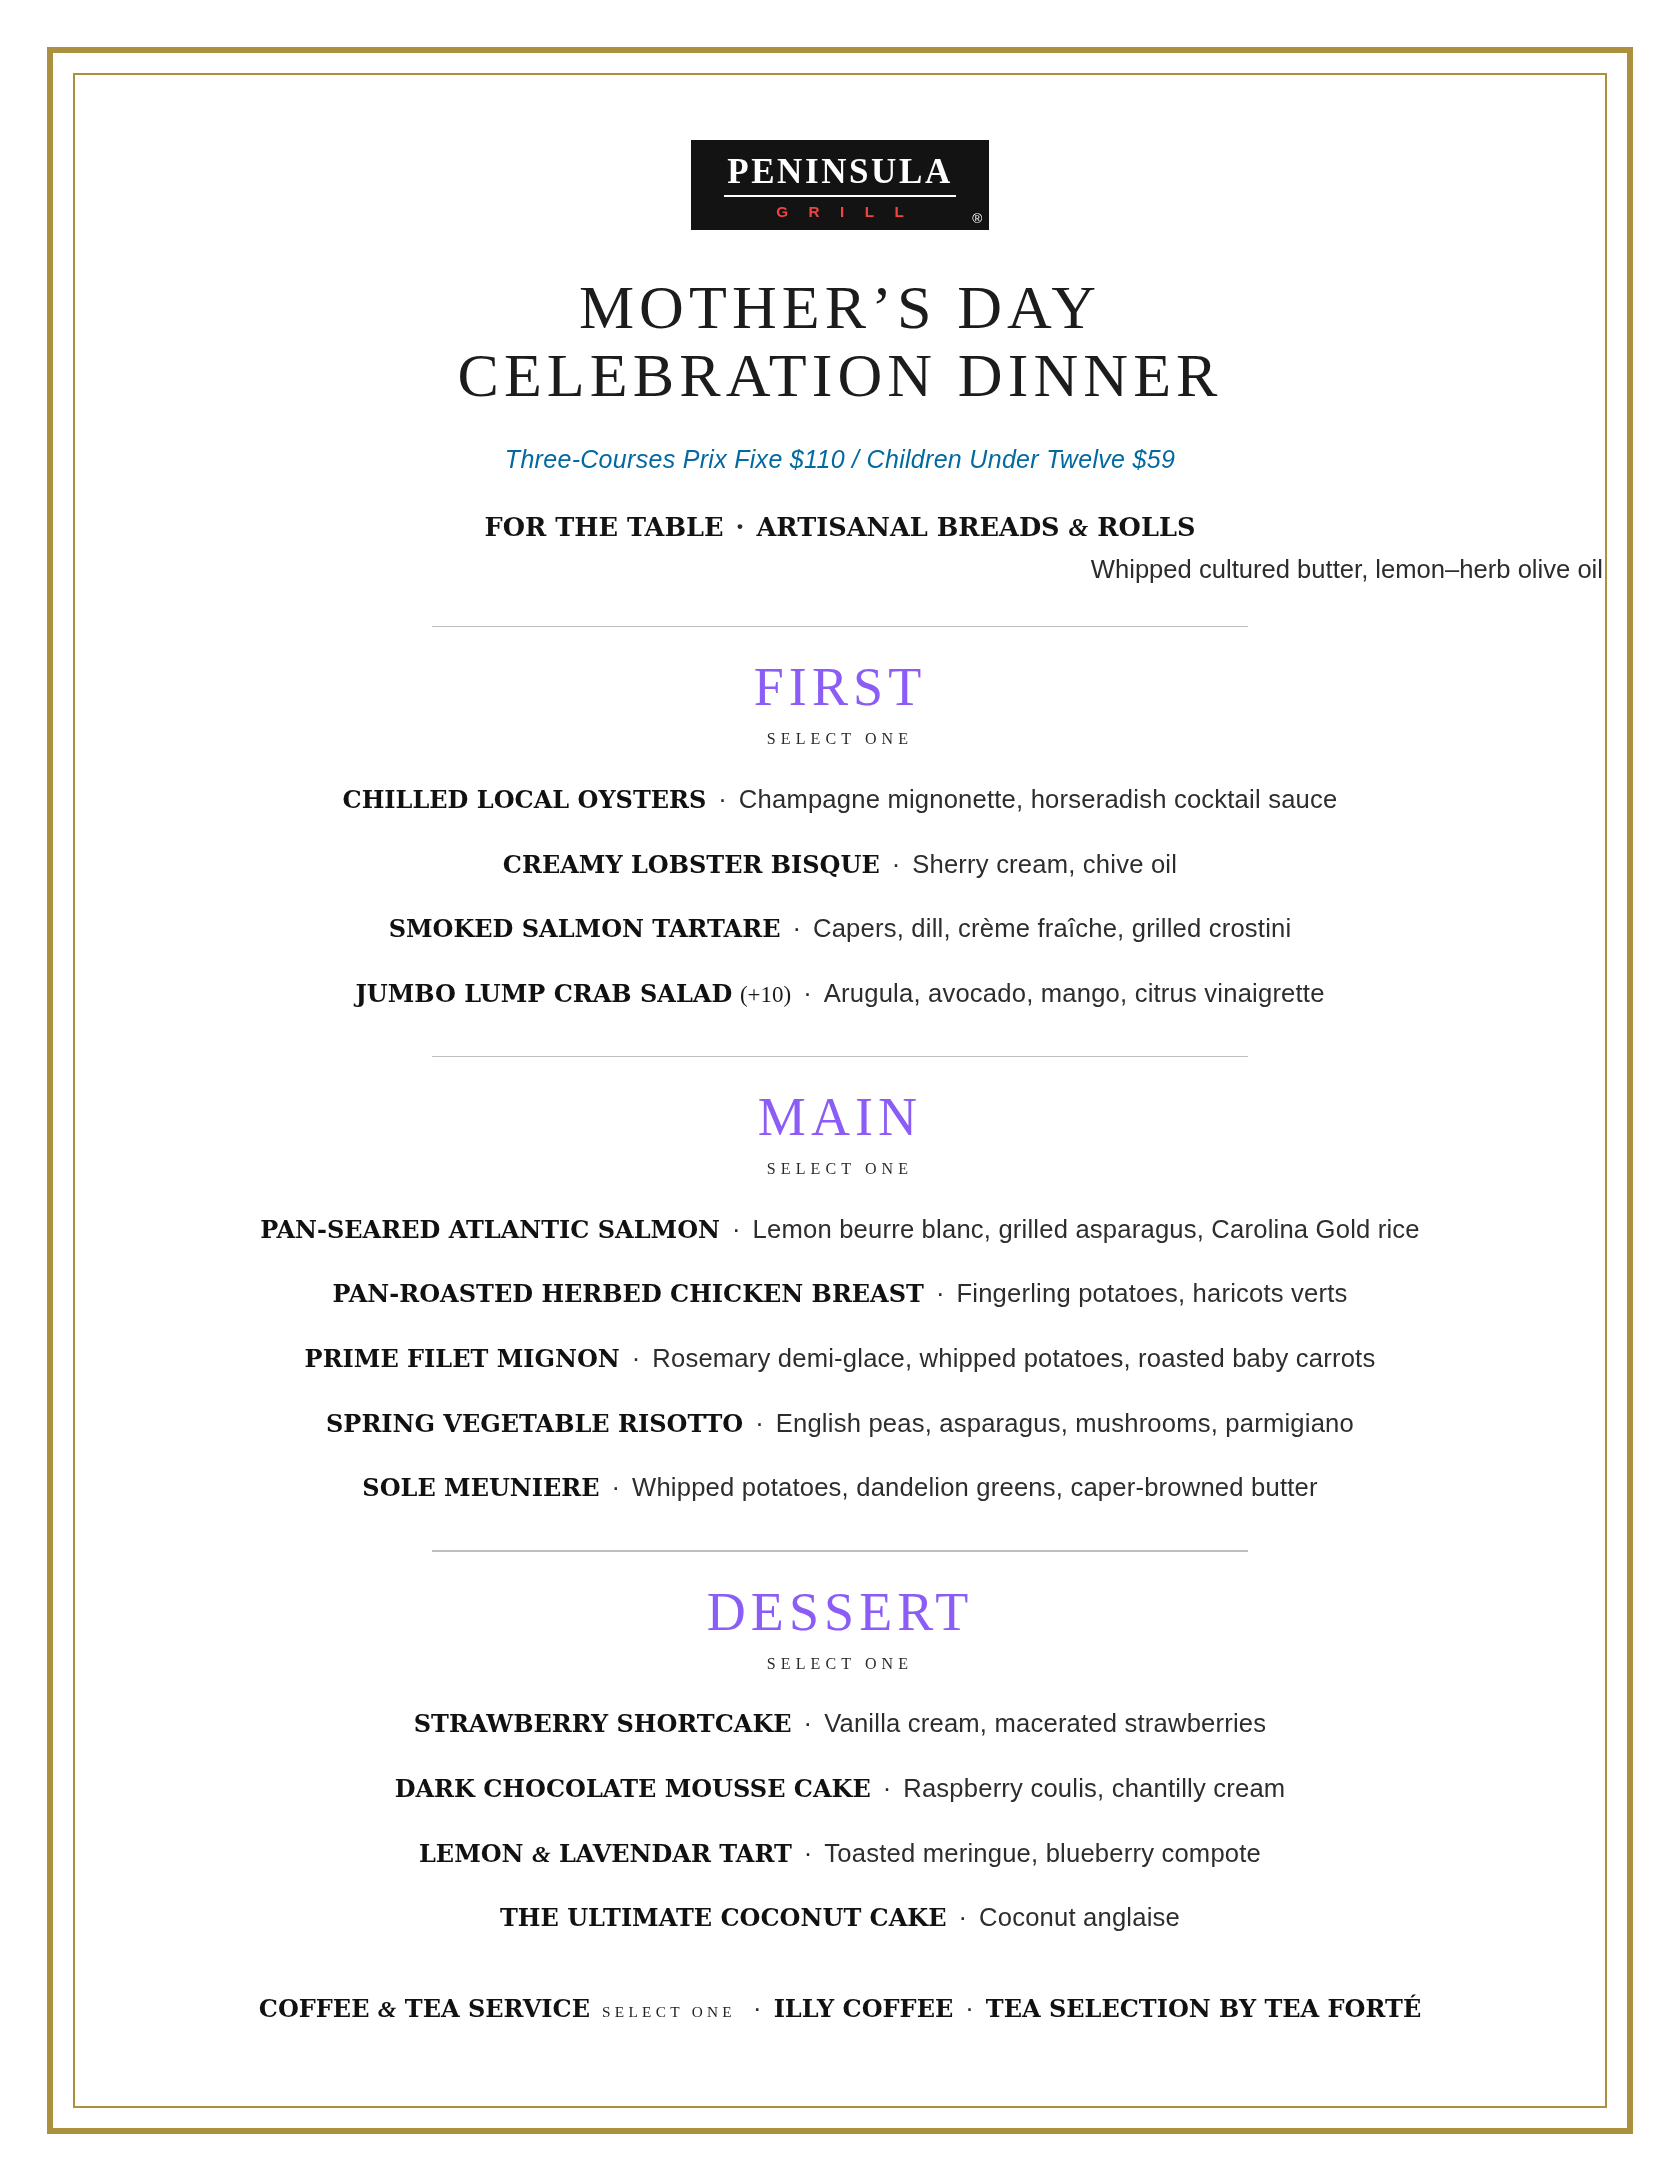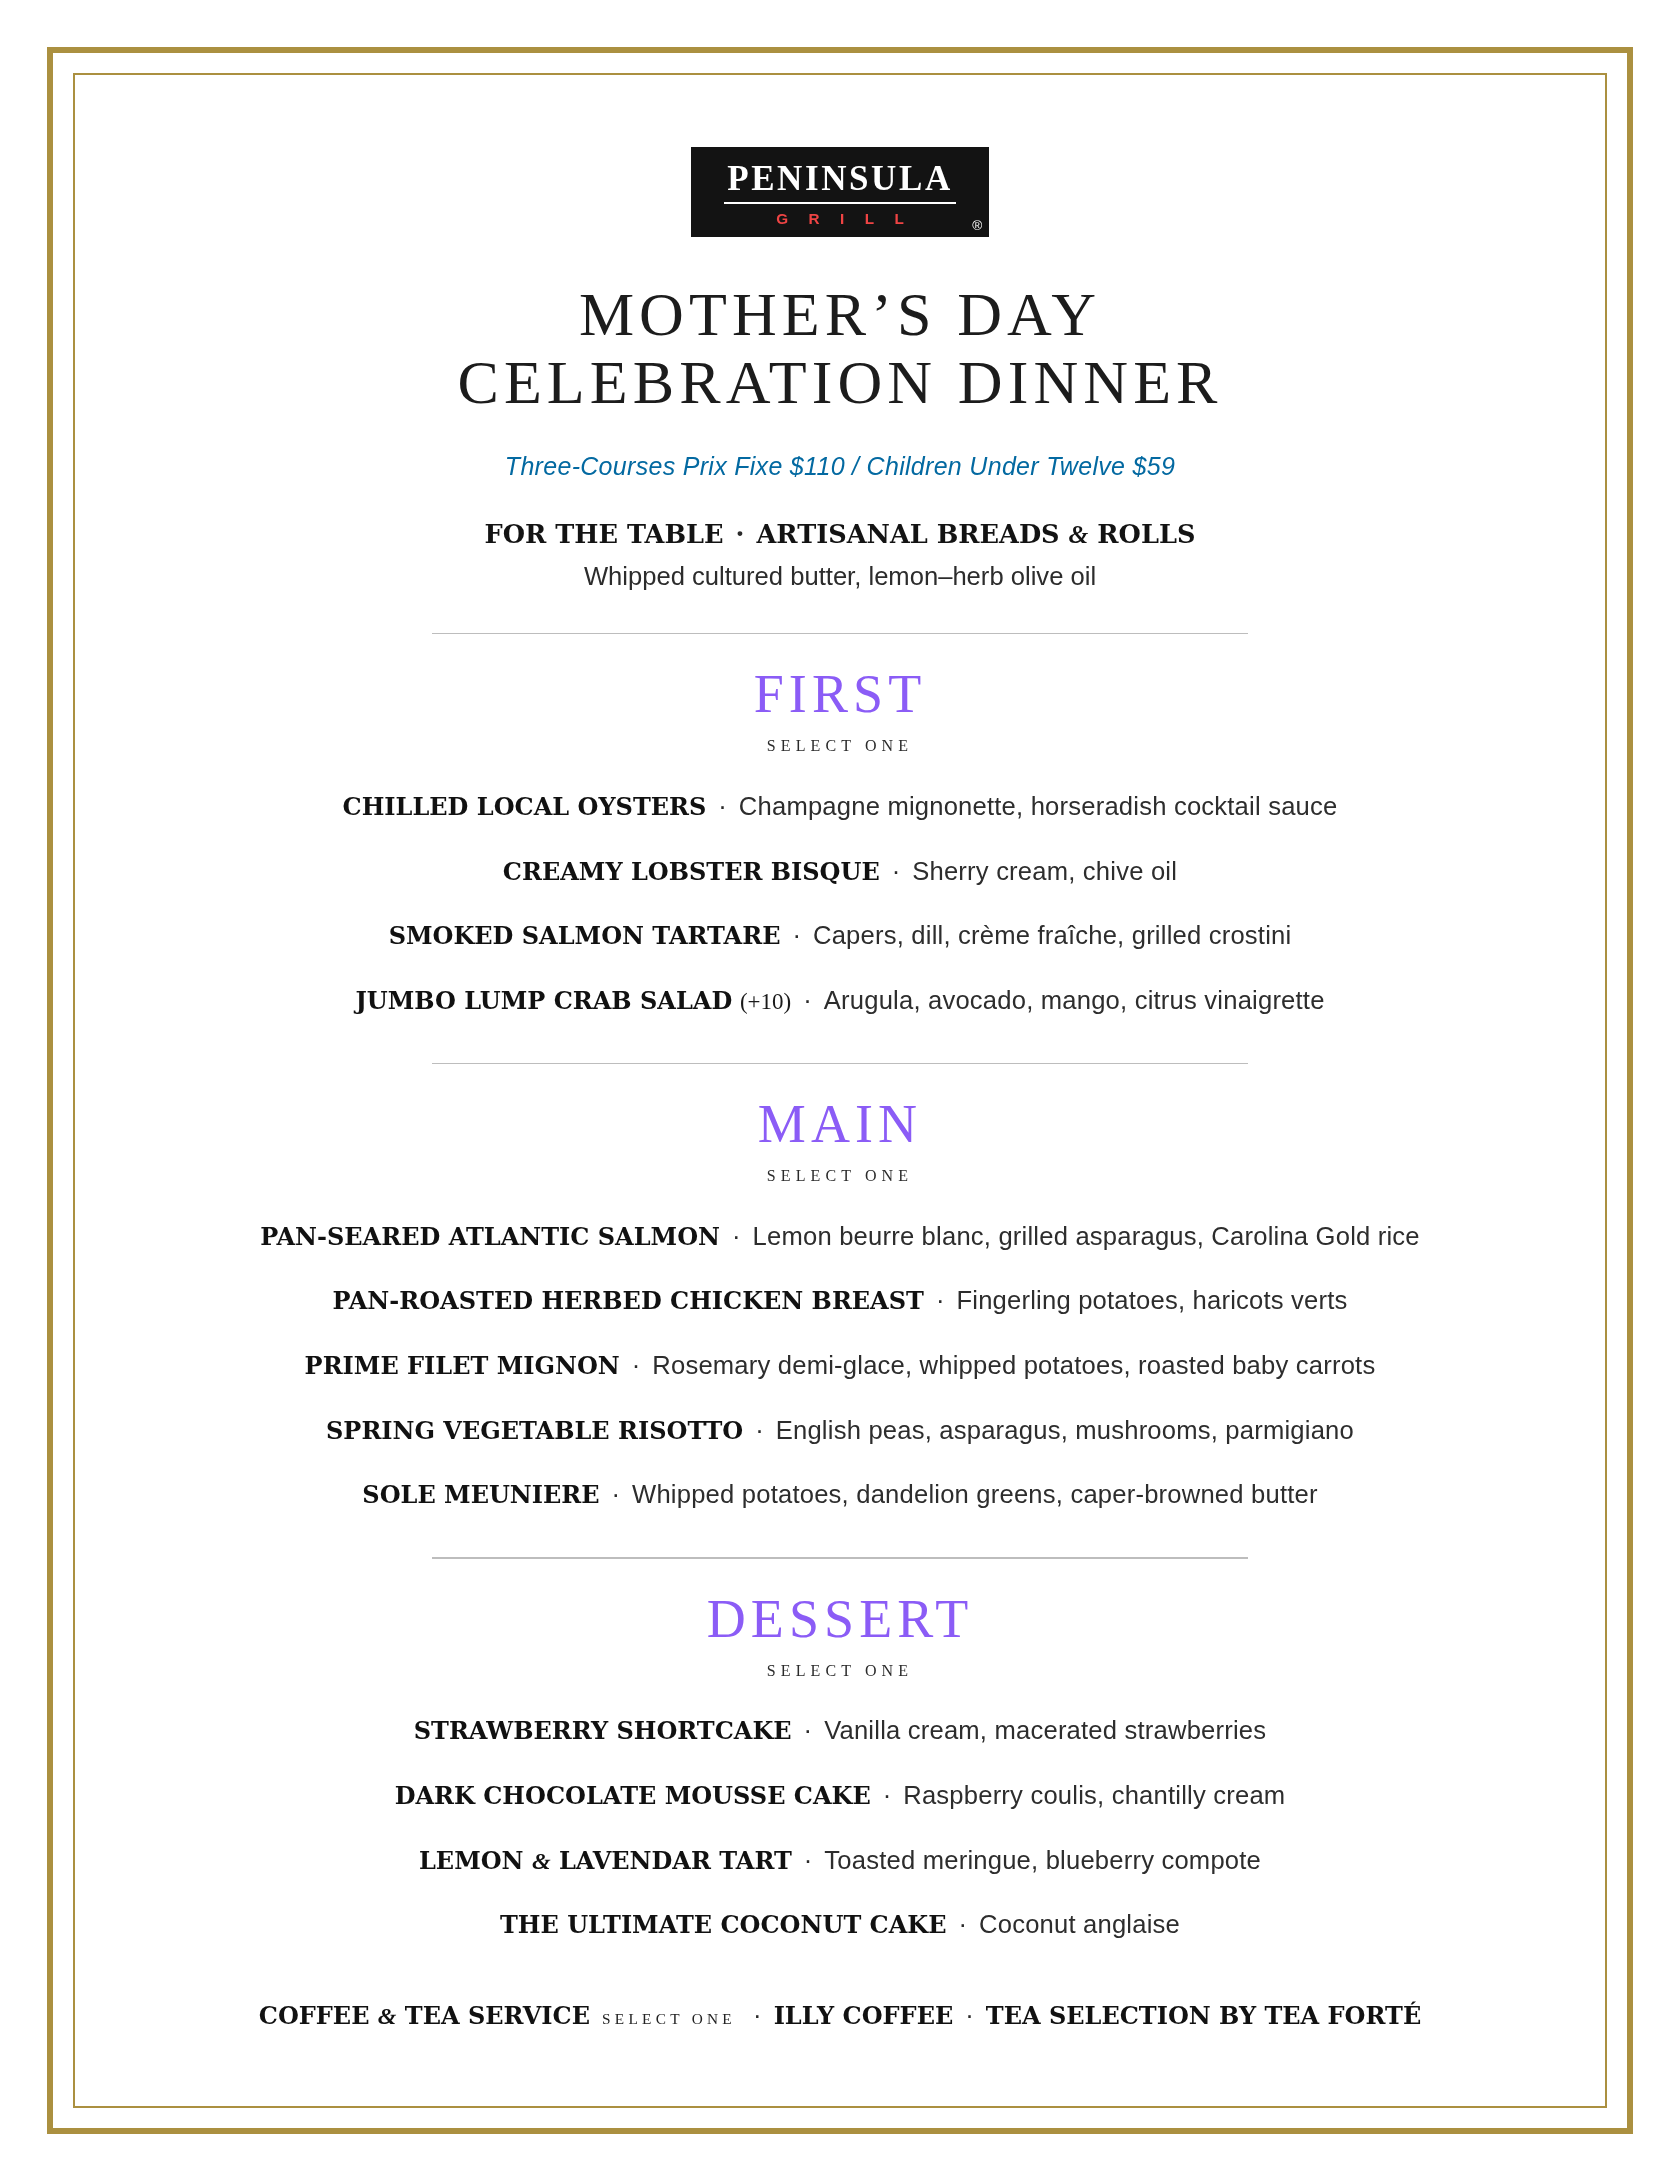--- a/index.html
+++ b/index.html
@@ -19,21 +19,21 @@
     pointer-events: none;
   }
   .border-inner {
     position: absolute;
     top: 73px; left: 73px; right: 73px; bottom: 73px;
     border: 2.6px solid #ab9040;
     pointer-events: none;
   }
   .content {
     position: absolute;
-    top: 92px; left: 77px; right: 77px;
+    top: 85px; left: 77px; right: 77px;
     text-align: center;
   }
 
   
   .logo-box {
     display: inline-block;
     position: relative;
     background: #131313;
     padding: 13.6px 25.6px 10.2px 25.6px;
     margin-top: 55px;
@@ -94,20 +94,21 @@
     font-weight: 700;
     font-size: 25.6px;
     color: #131313;
     line-height: 1.2;
   }
   .ftt-line2 {
     margin-top: 10.2px;
     font-size: 25.6px;
     color: #2c2c2c;
     line-height: 1.2;
+    text-align: right;
   }
 
   .divider {
     width: 816px;
     height: 1.7px;
     background: #bdbdbd;
     margin: 41px auto 0 auto;
   }
 
   

